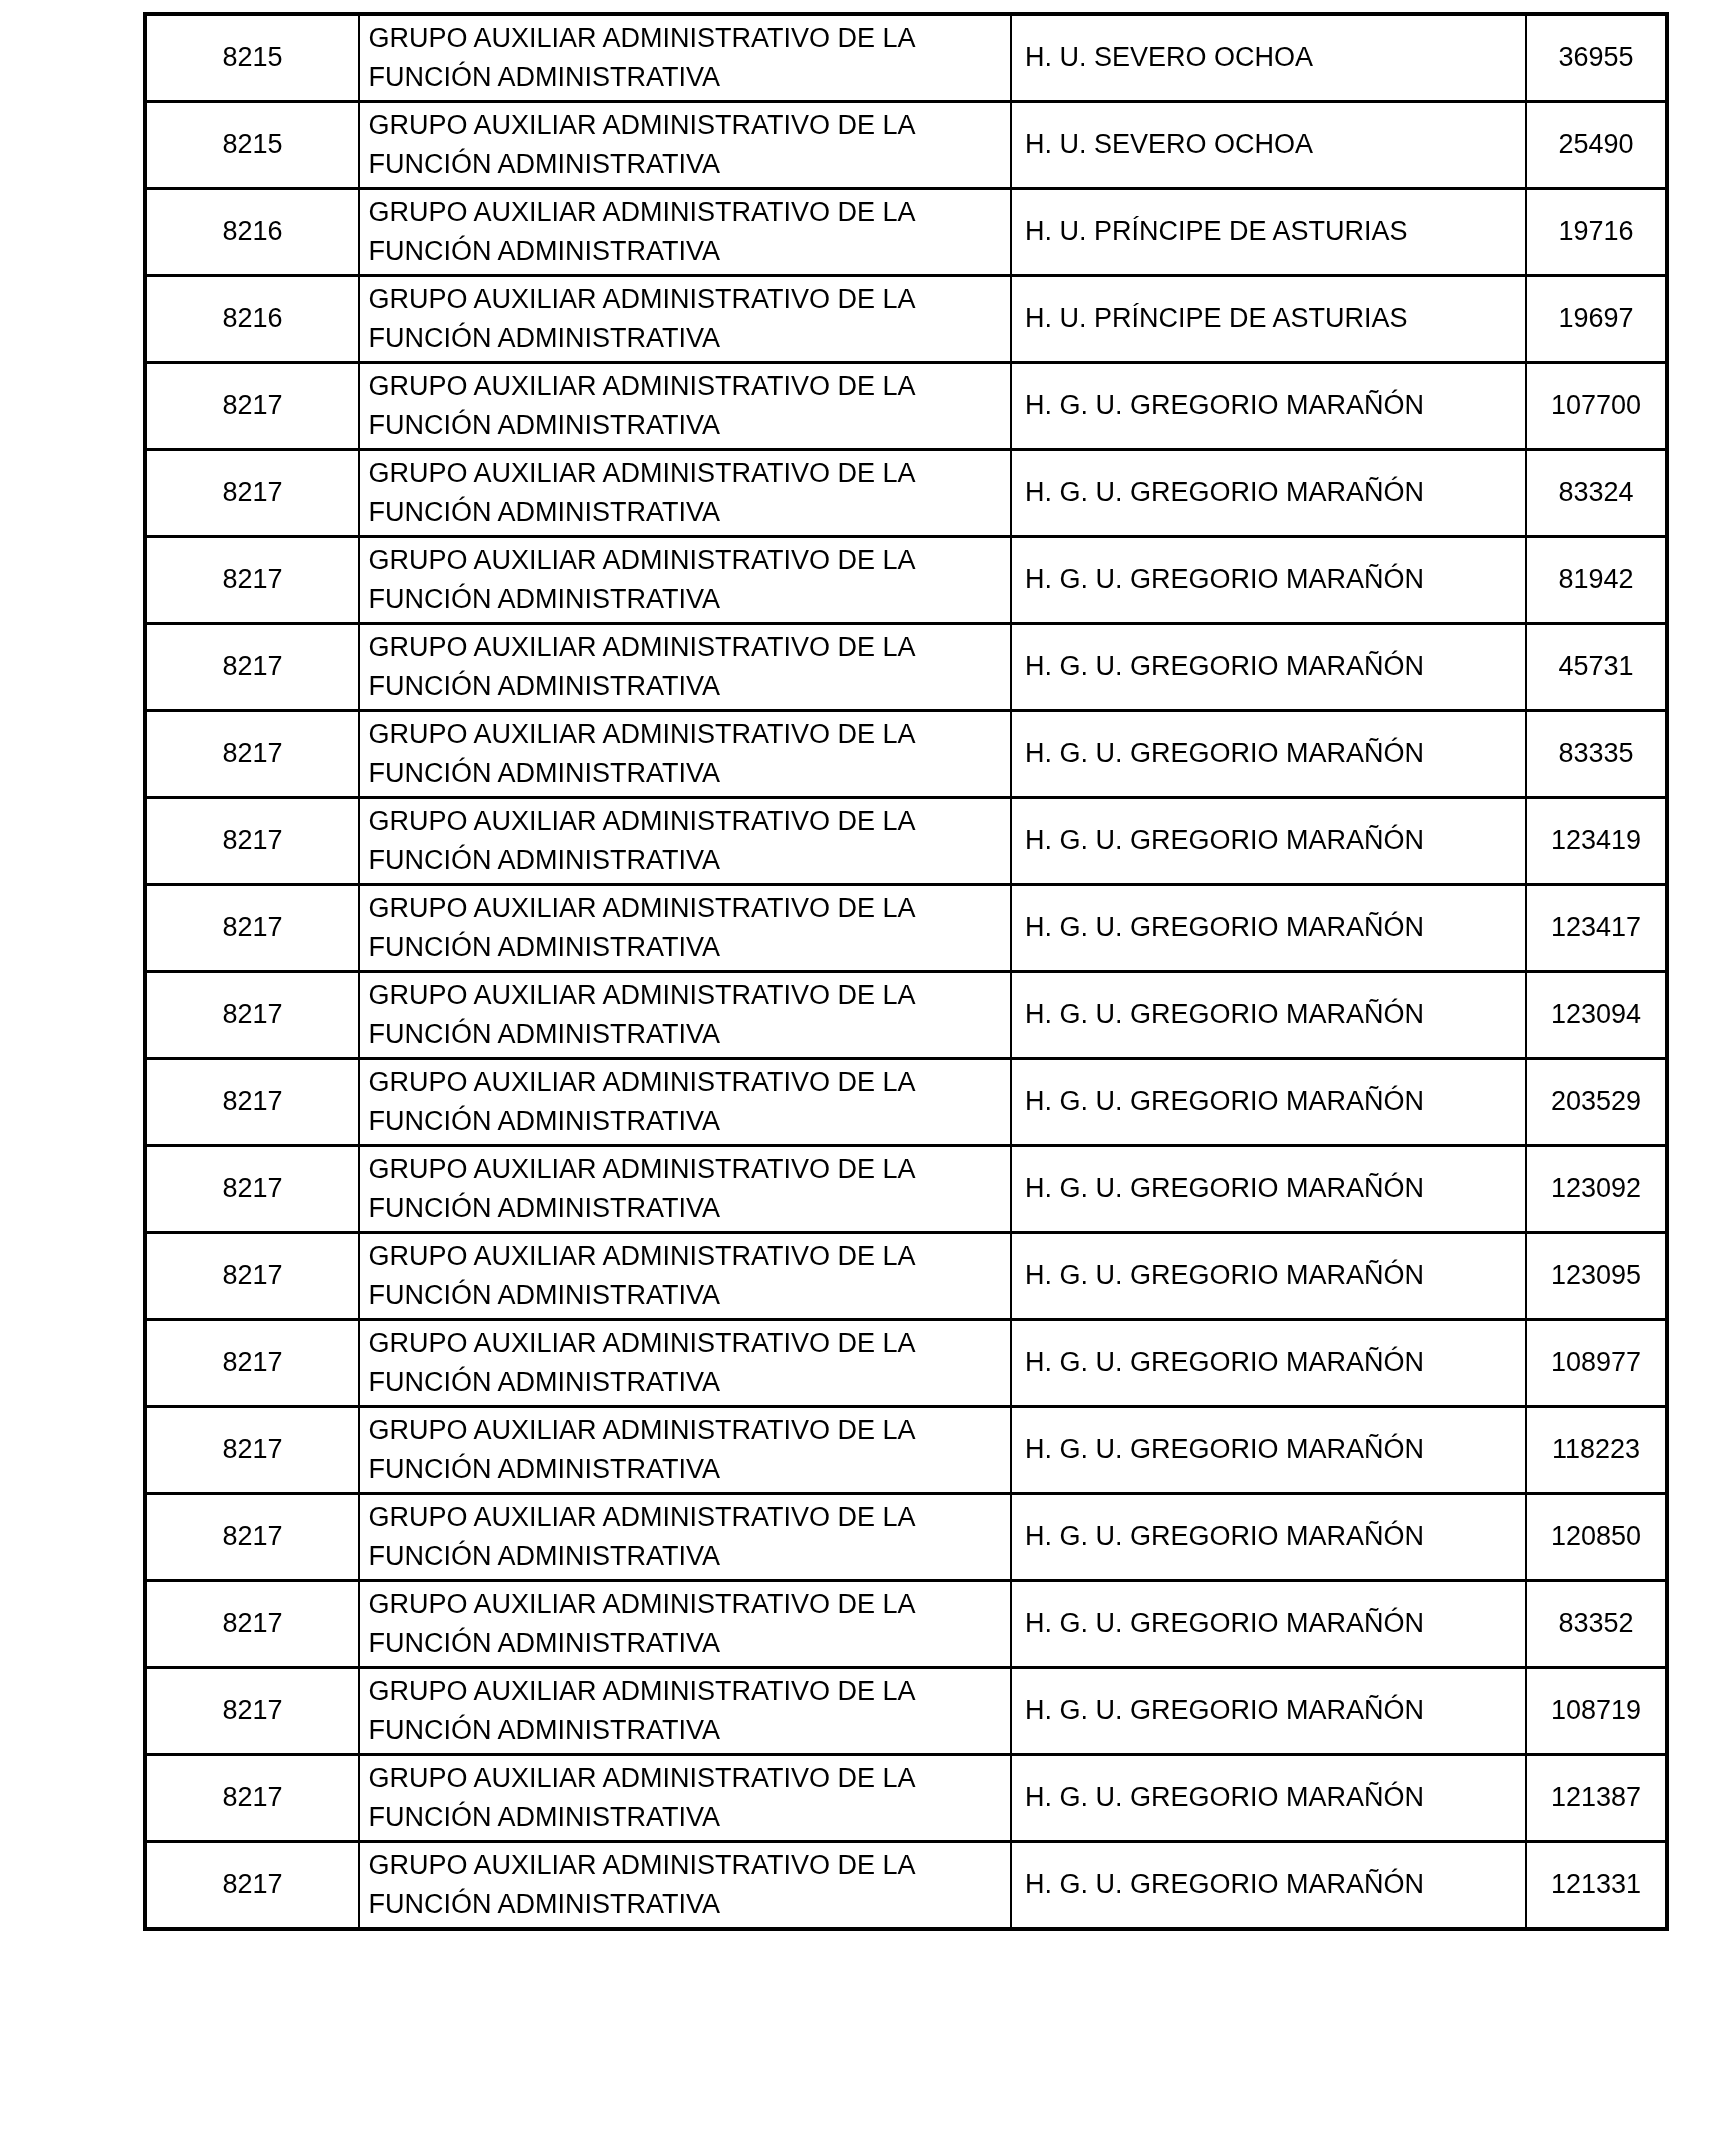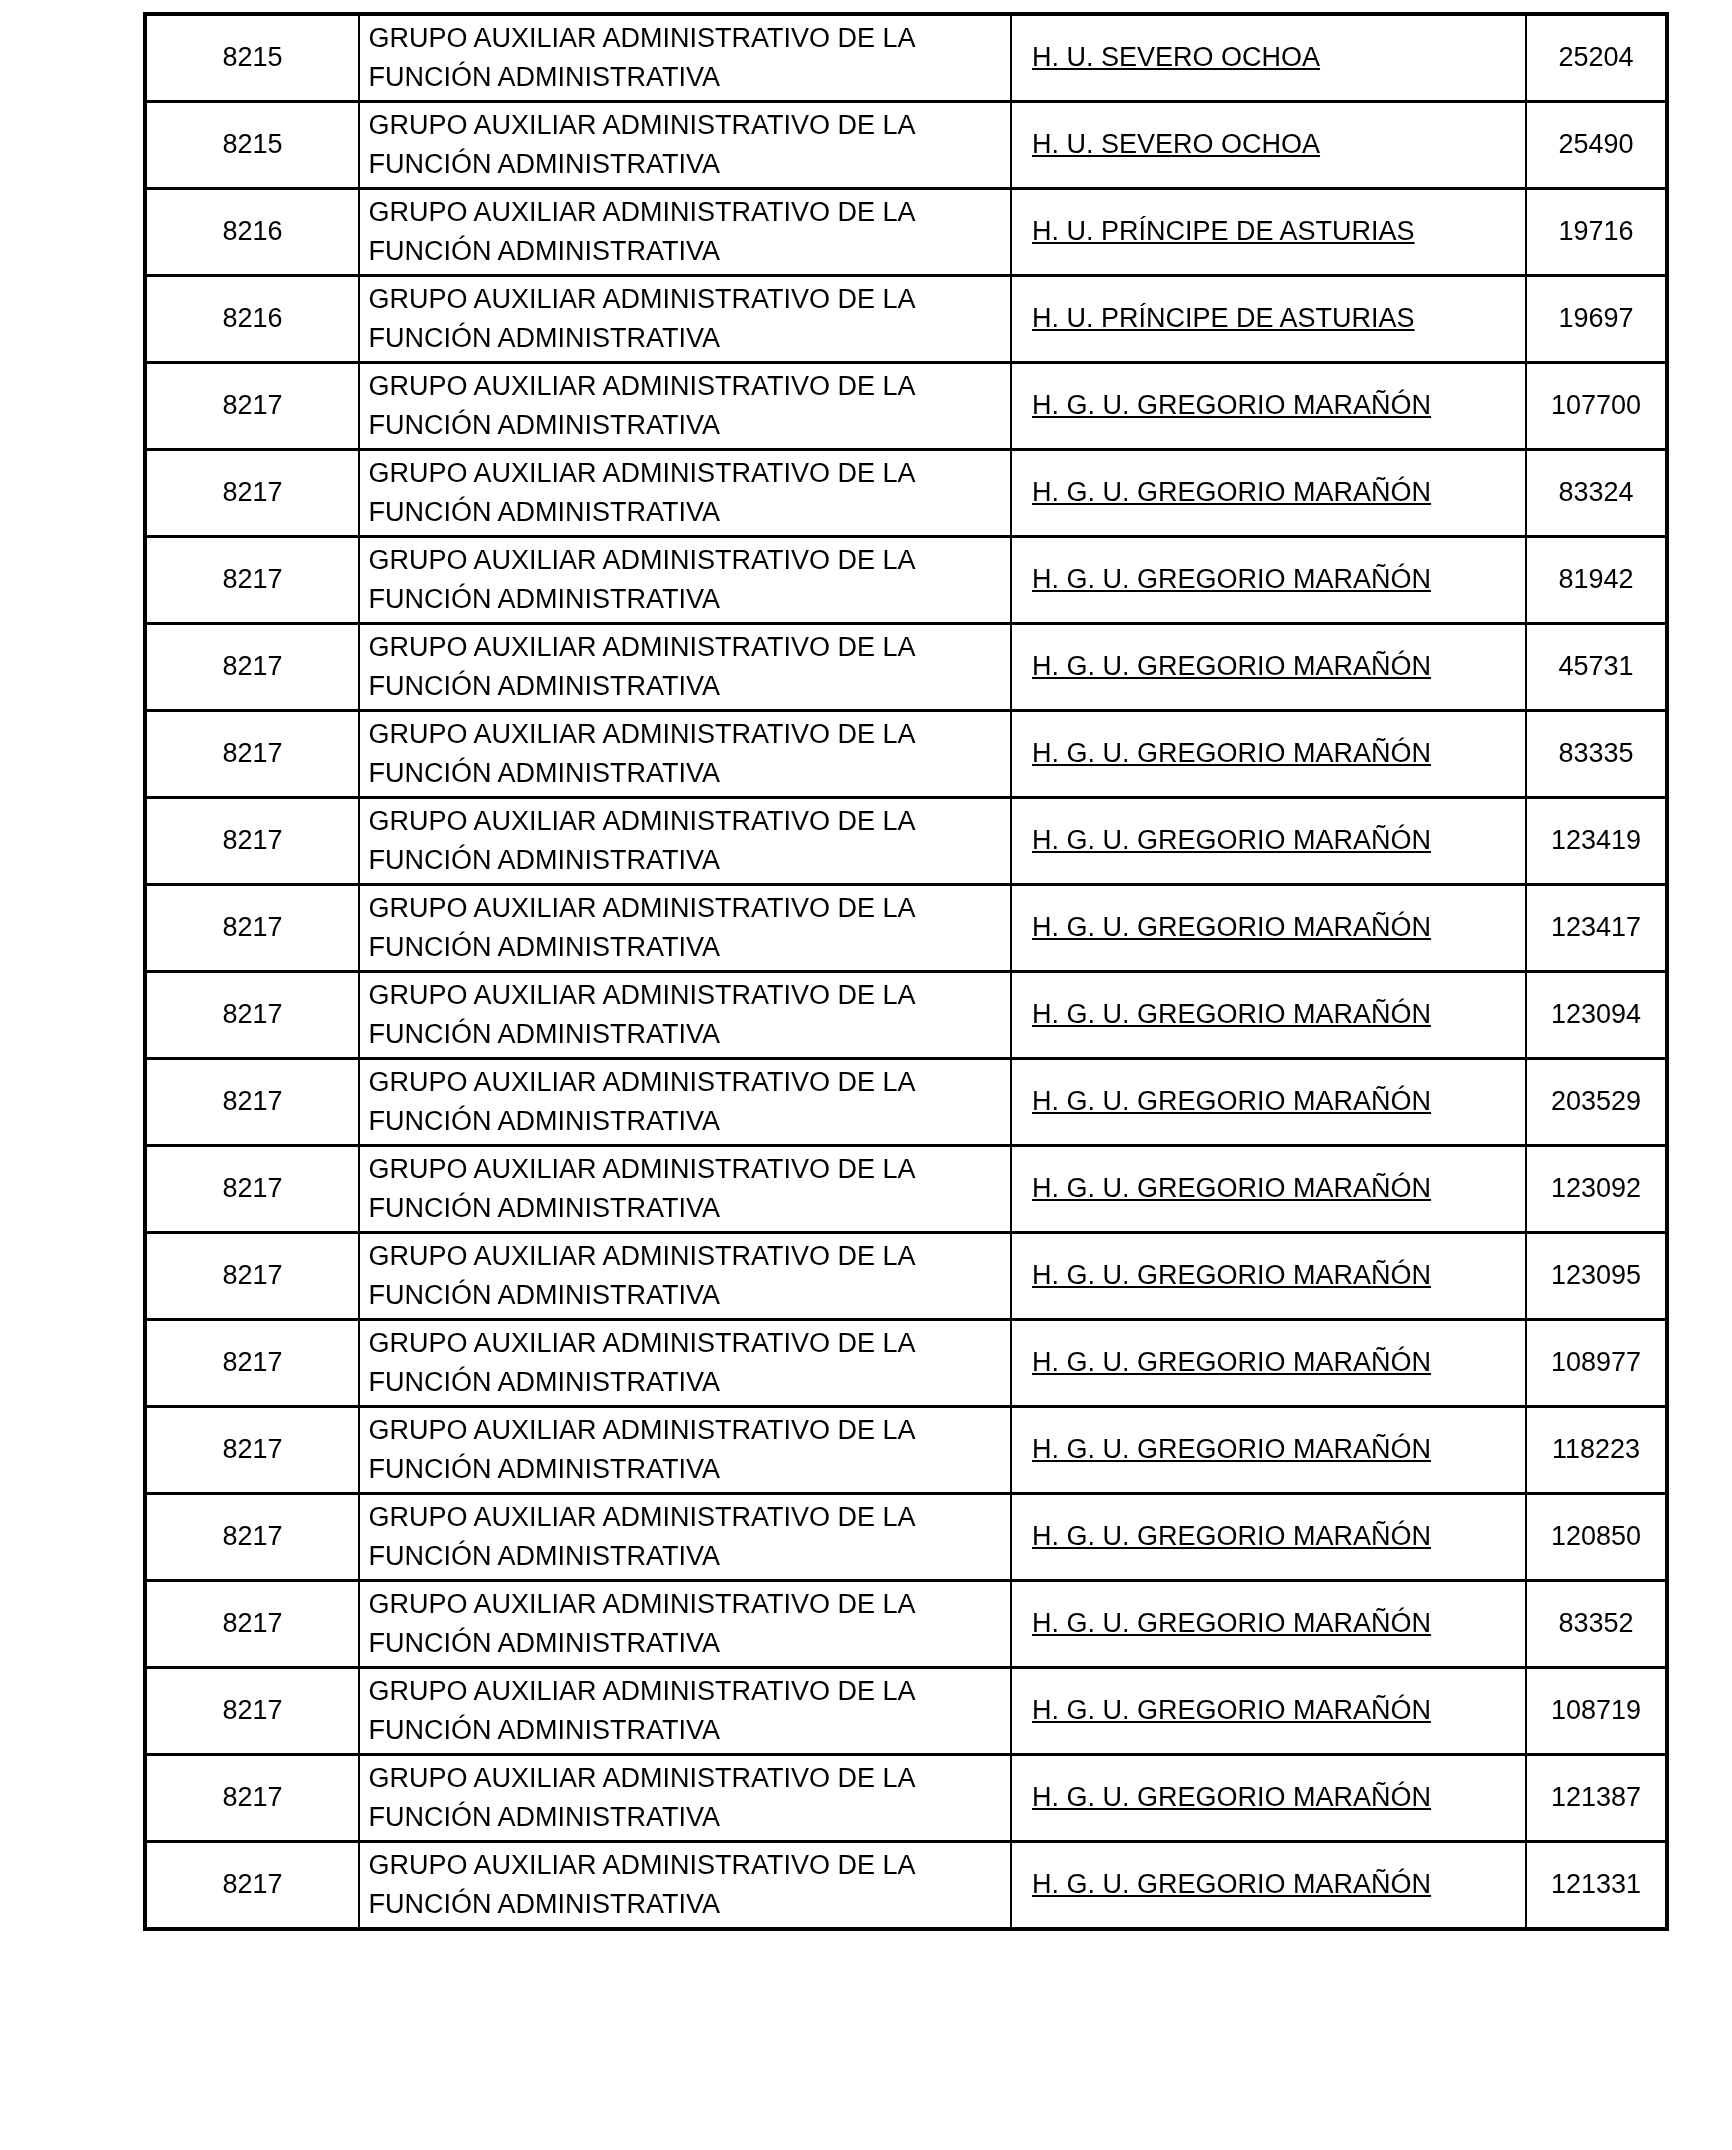--- a/index.html
+++ b/index.html
@@ -56,22 +56,21 @@
     text-align: left;
     padding-left: 8.4px;
     padding-right: 7px;
   }
   td.group .gline {
     display: block;
     line-height: 39px;
   }
   td.hospital {
     text-align: left;
-    padding-left: 20px;
-    text-decoration: underline;
+    padding-left: 13px;
   }
   td.value {
     text-align: center;
   }
 </style>
 </head>
 <body>
 
 <div class="page">
   <table class="data-table">
@@ -82,21 +81,21 @@
       <col class="c-value">
     </colgroup>
     <tbody>
         <tr>
           <td class="code">8215</td>
           <td class="group">
             <span class="gline">GRUPO AUXILIAR ADMINISTRATIVO DE LA</span>
             <span class="gline">FUNCIÓN ADMINISTRATIVA</span>
           </td>
           <td class="hospital">H. U. SEVERO OCHOA</td>
-          <td class="value">25204</td>
+          <td class="value">36955</td>
         </tr>
         <tr>
           <td class="code">8215</td>
           <td class="group">
             <span class="gline">GRUPO AUXILIAR ADMINISTRATIVO DE LA</span>
             <span class="gline">FUNCIÓN ADMINISTRATIVA</span>
           </td>
           <td class="hospital">H. U. SEVERO OCHOA</td>
           <td class="value">25490</td>
         </tr>

